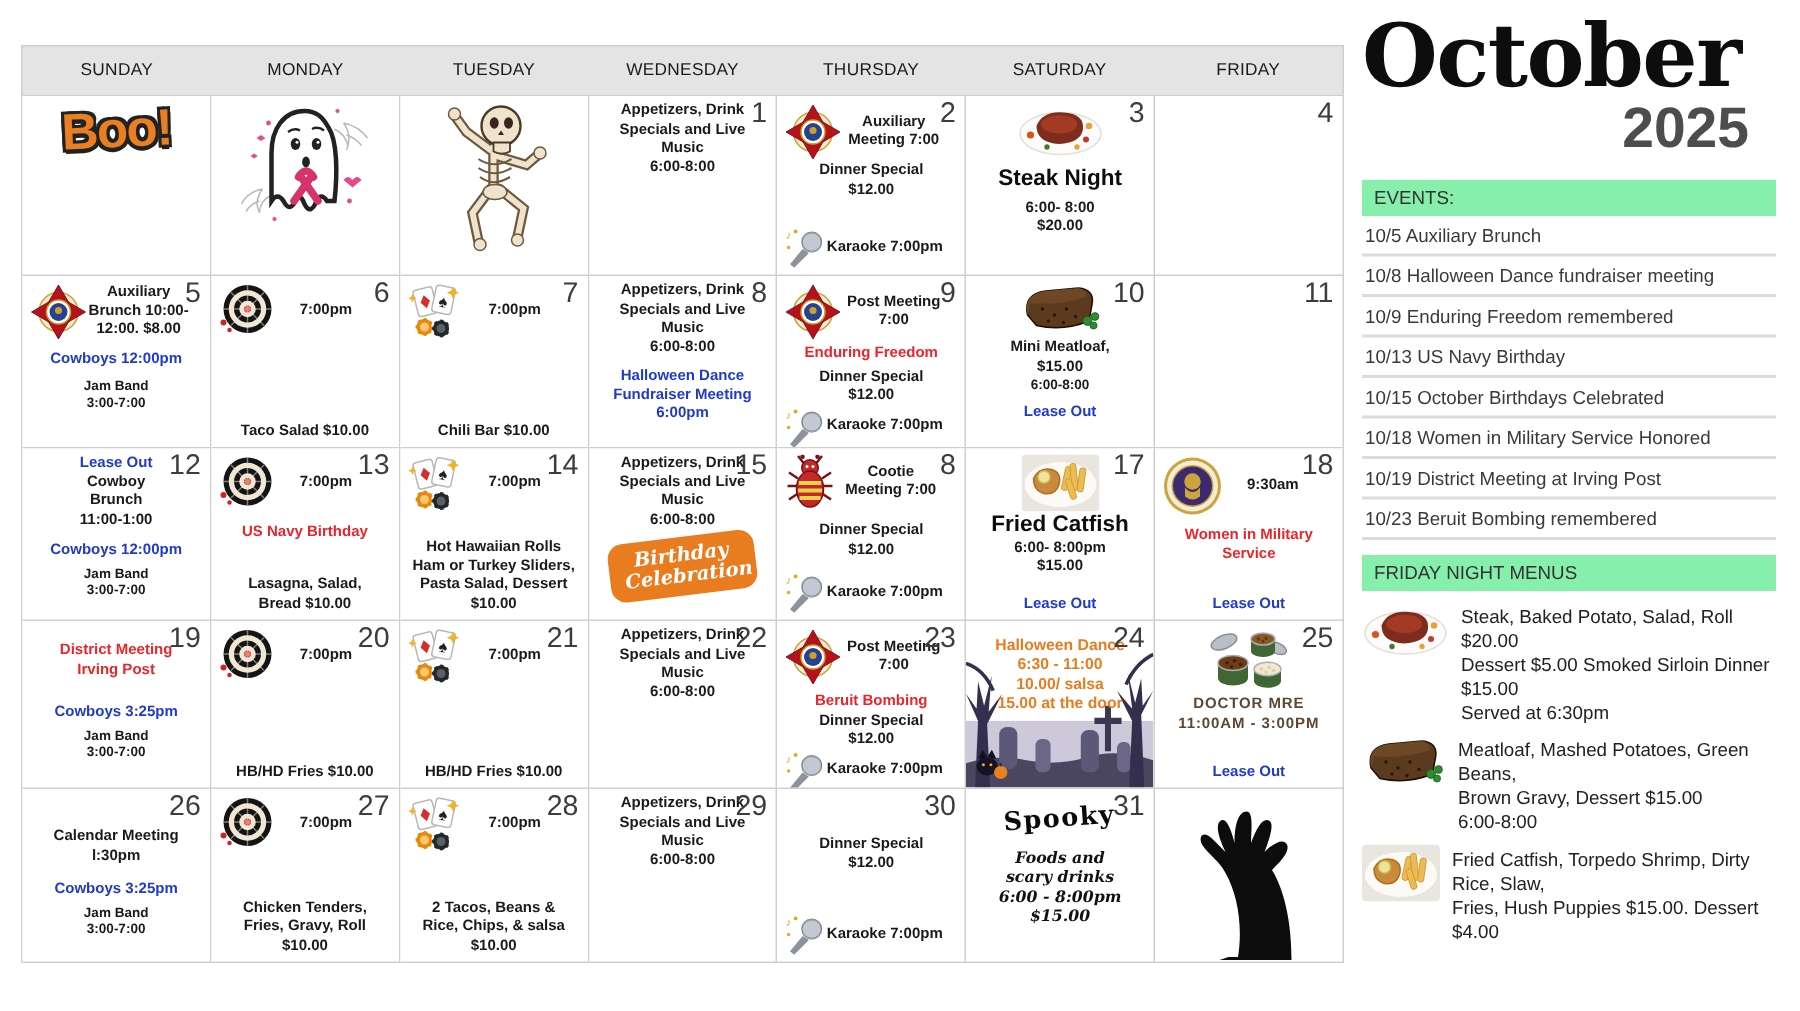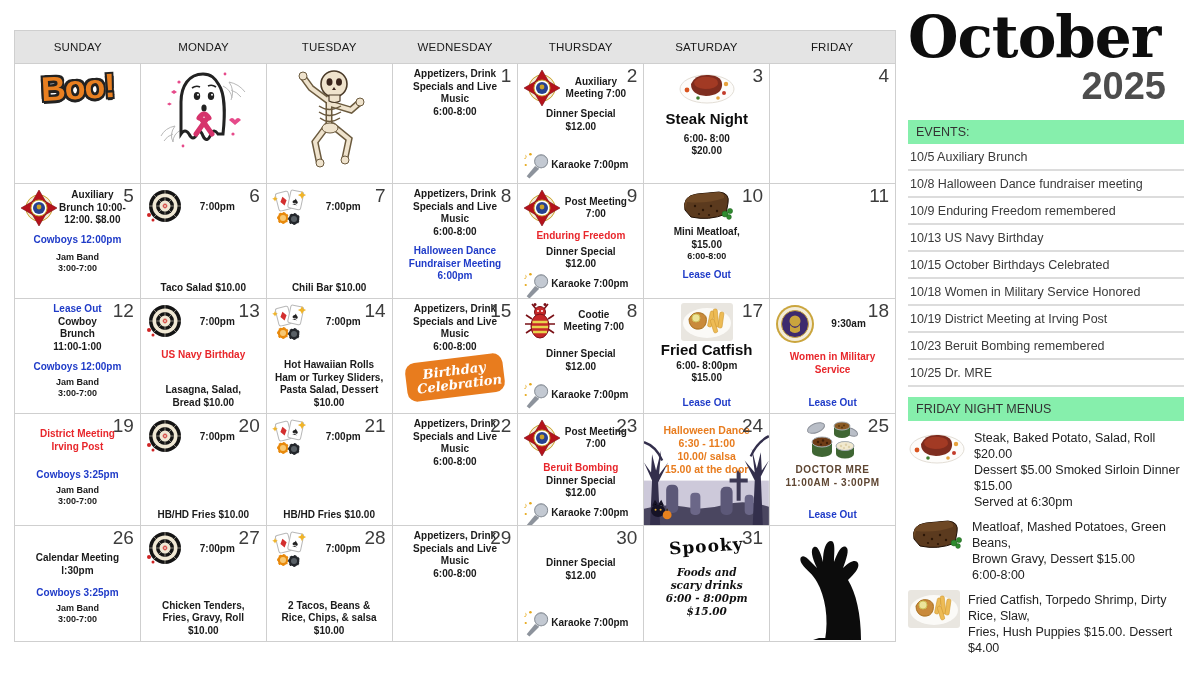--- a/index.html
+++ b/index.html
@@ -746,21 +746,20 @@
   <div class="section-hd" id="events-hd">EVENTS:</div>
   <div id="events-list">
       <div class="event-item"><span>10/5 Auxiliary Brunch</span></div>
       <div class="event-item"><span>10/8 Halloween Dance fundraiser meeting</span></div>
       <div class="event-item"><span>10/9 Enduring Freedom remembered</span></div>
       <div class="event-item"><span>10/13 US Navy Birthday</span></div>
       <div class="event-item"><span>10/15 October Birthdays Celebrated</span></div>
       <div class="event-item"><span>10/18 Women in Military Service Honored</span></div>
       <div class="event-item"><span>10/19 District Meeting at Irving Post</span></div>
       <div class="event-item"><span>10/23 Beruit Bombing remembered</span></div>
-      <div class="event-item"><span>10/25 Dr. MRE</span></div>
     </div>
   <div class="section-hd" id="menus-hd">FRIDAY NIGHT MENUS</div>
   <div id="menus-list">
       <div class="menu-item">
         <span class="menu-icon">
           <svg width="58" height="38" viewBox="0 0 58 38">
             <ellipse cx="29" cy="21" rx="27" ry="14" fill="#fdfcfa" stroke="#e3ded6"></ellipse>
             <path d="M13 16 Q17 6 31 7 Q45 8 44 18 Q43 27 28 28 Q13 27 13 16 Z" fill="#7e2c1e"></path>
             <path d="M16 14 Q20 8 31 9 Q41 10 40 16 Q38 21 27 21 Q16 20 16 14 Z" fill="#a23a24"></path>
             <circle cx="9" cy="22" r="2.4" fill="#d9531e"></circle>

